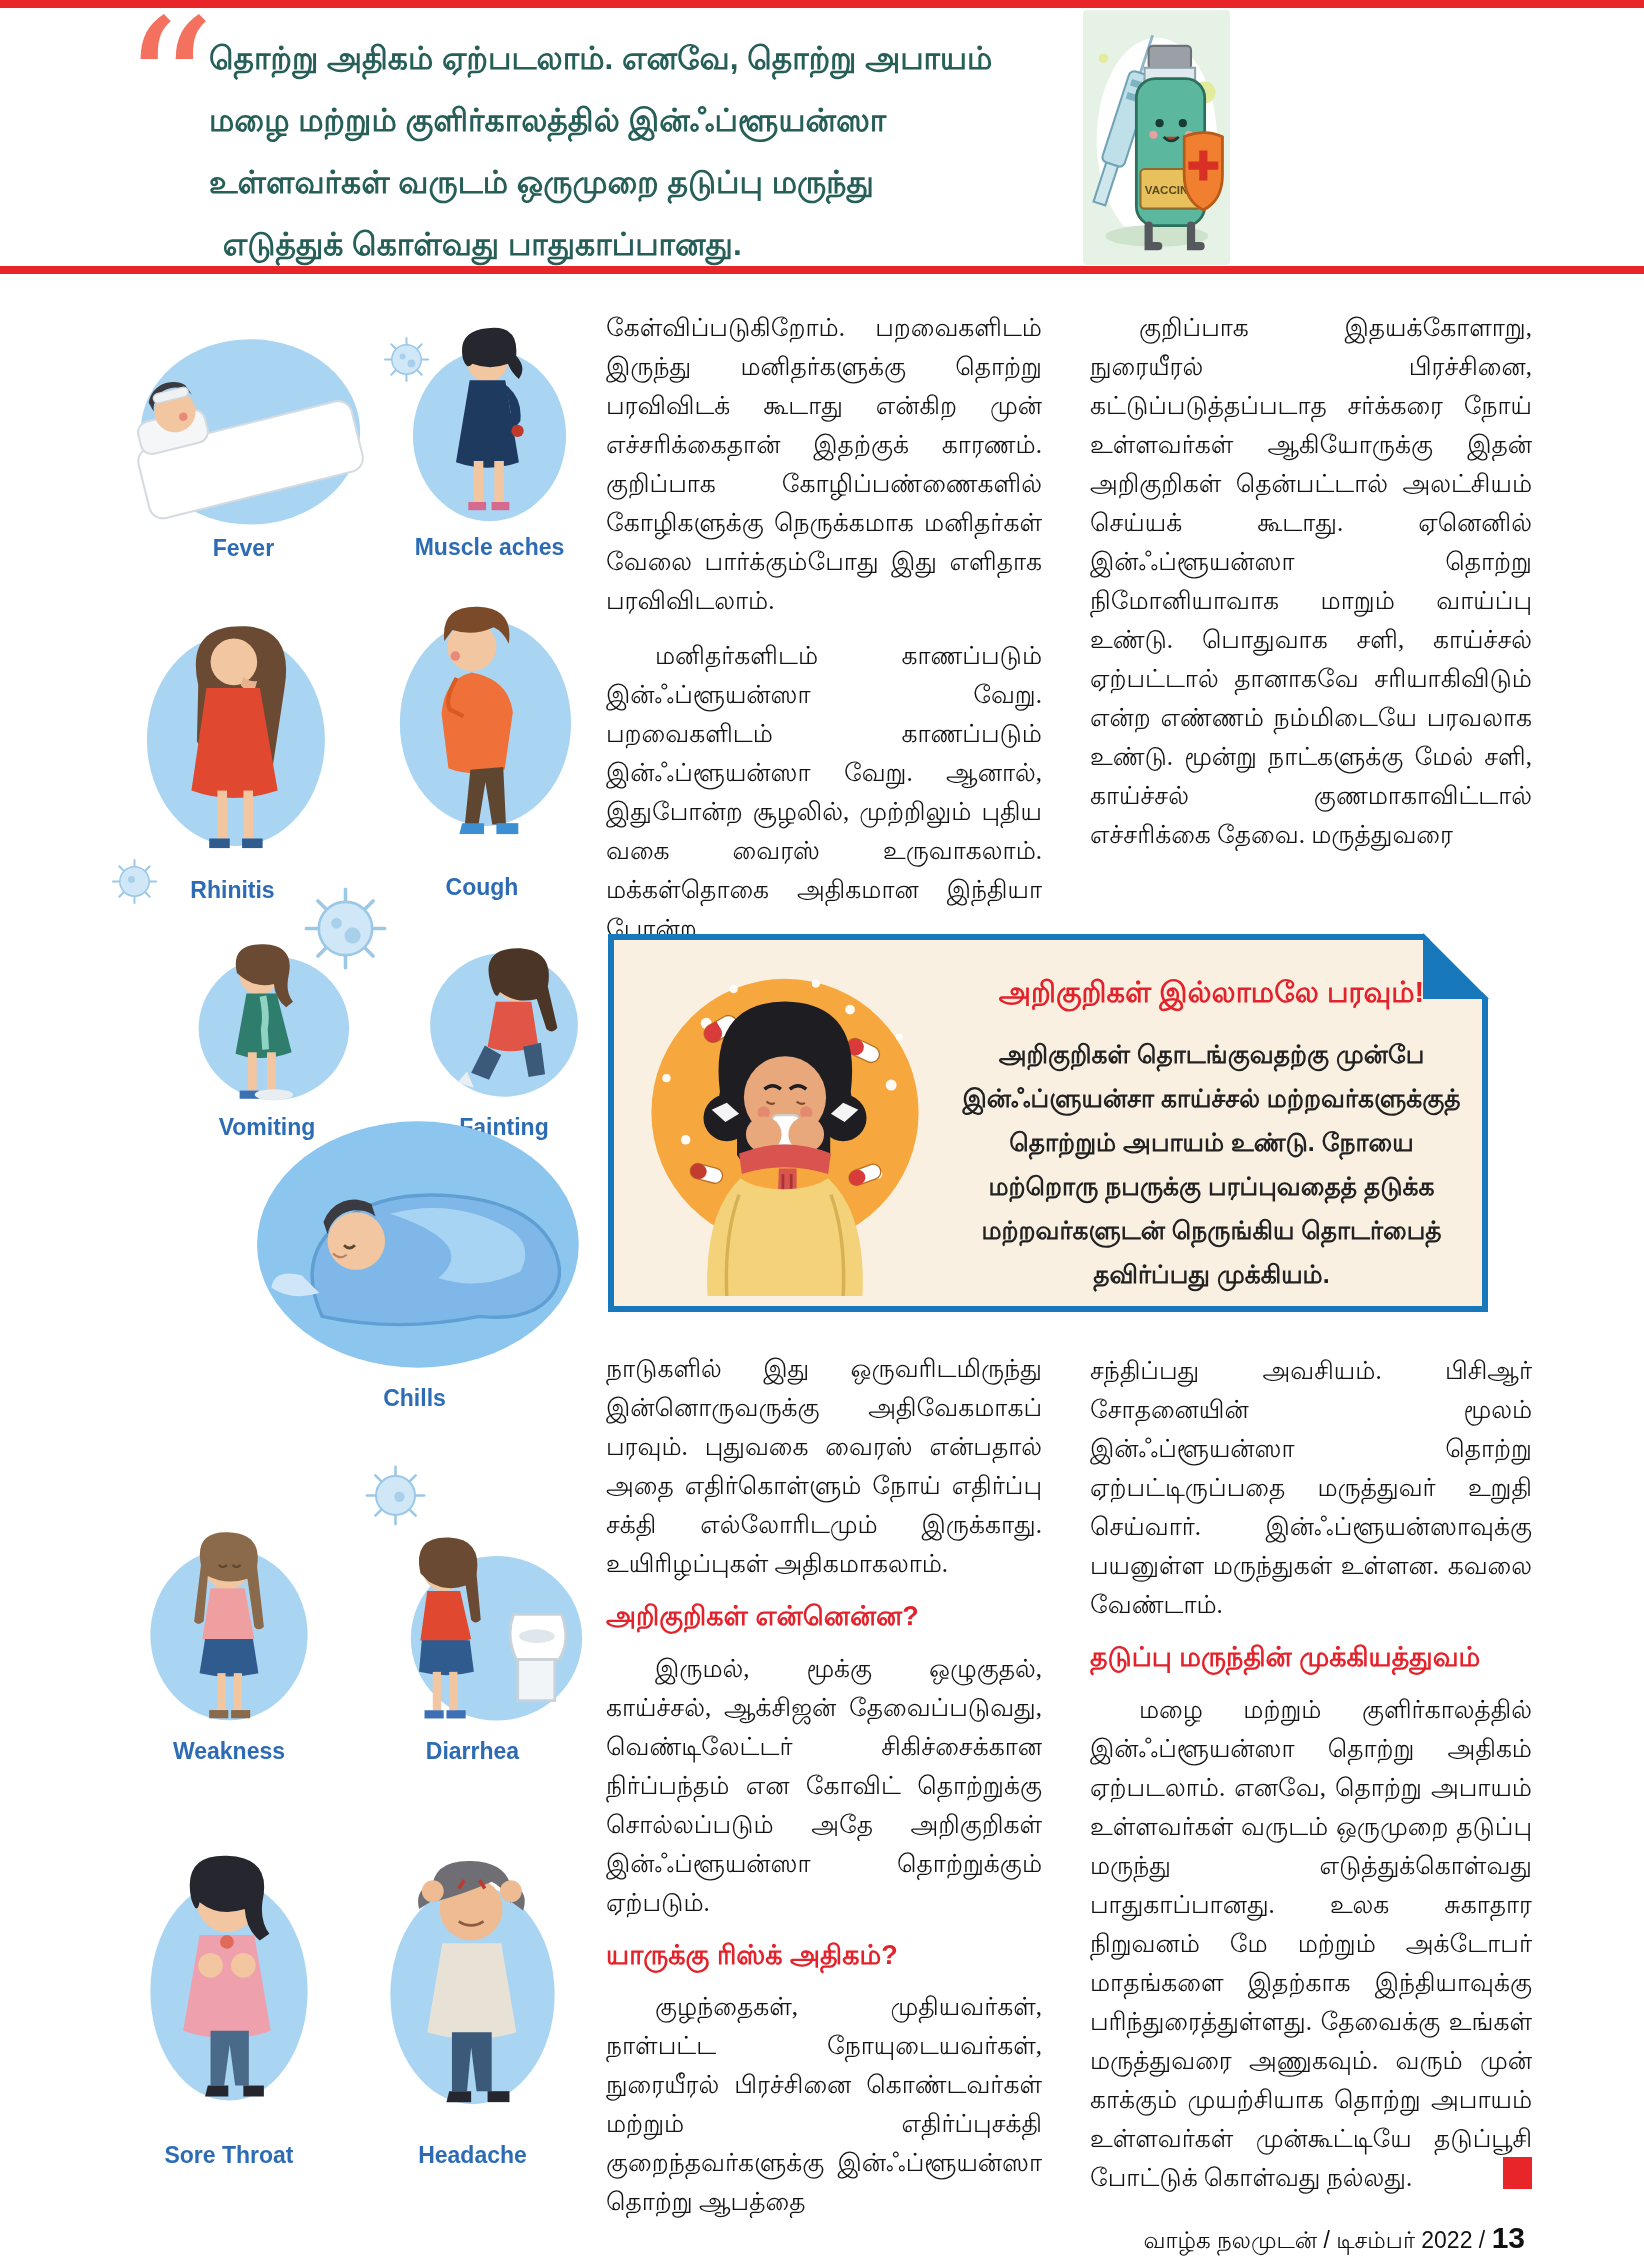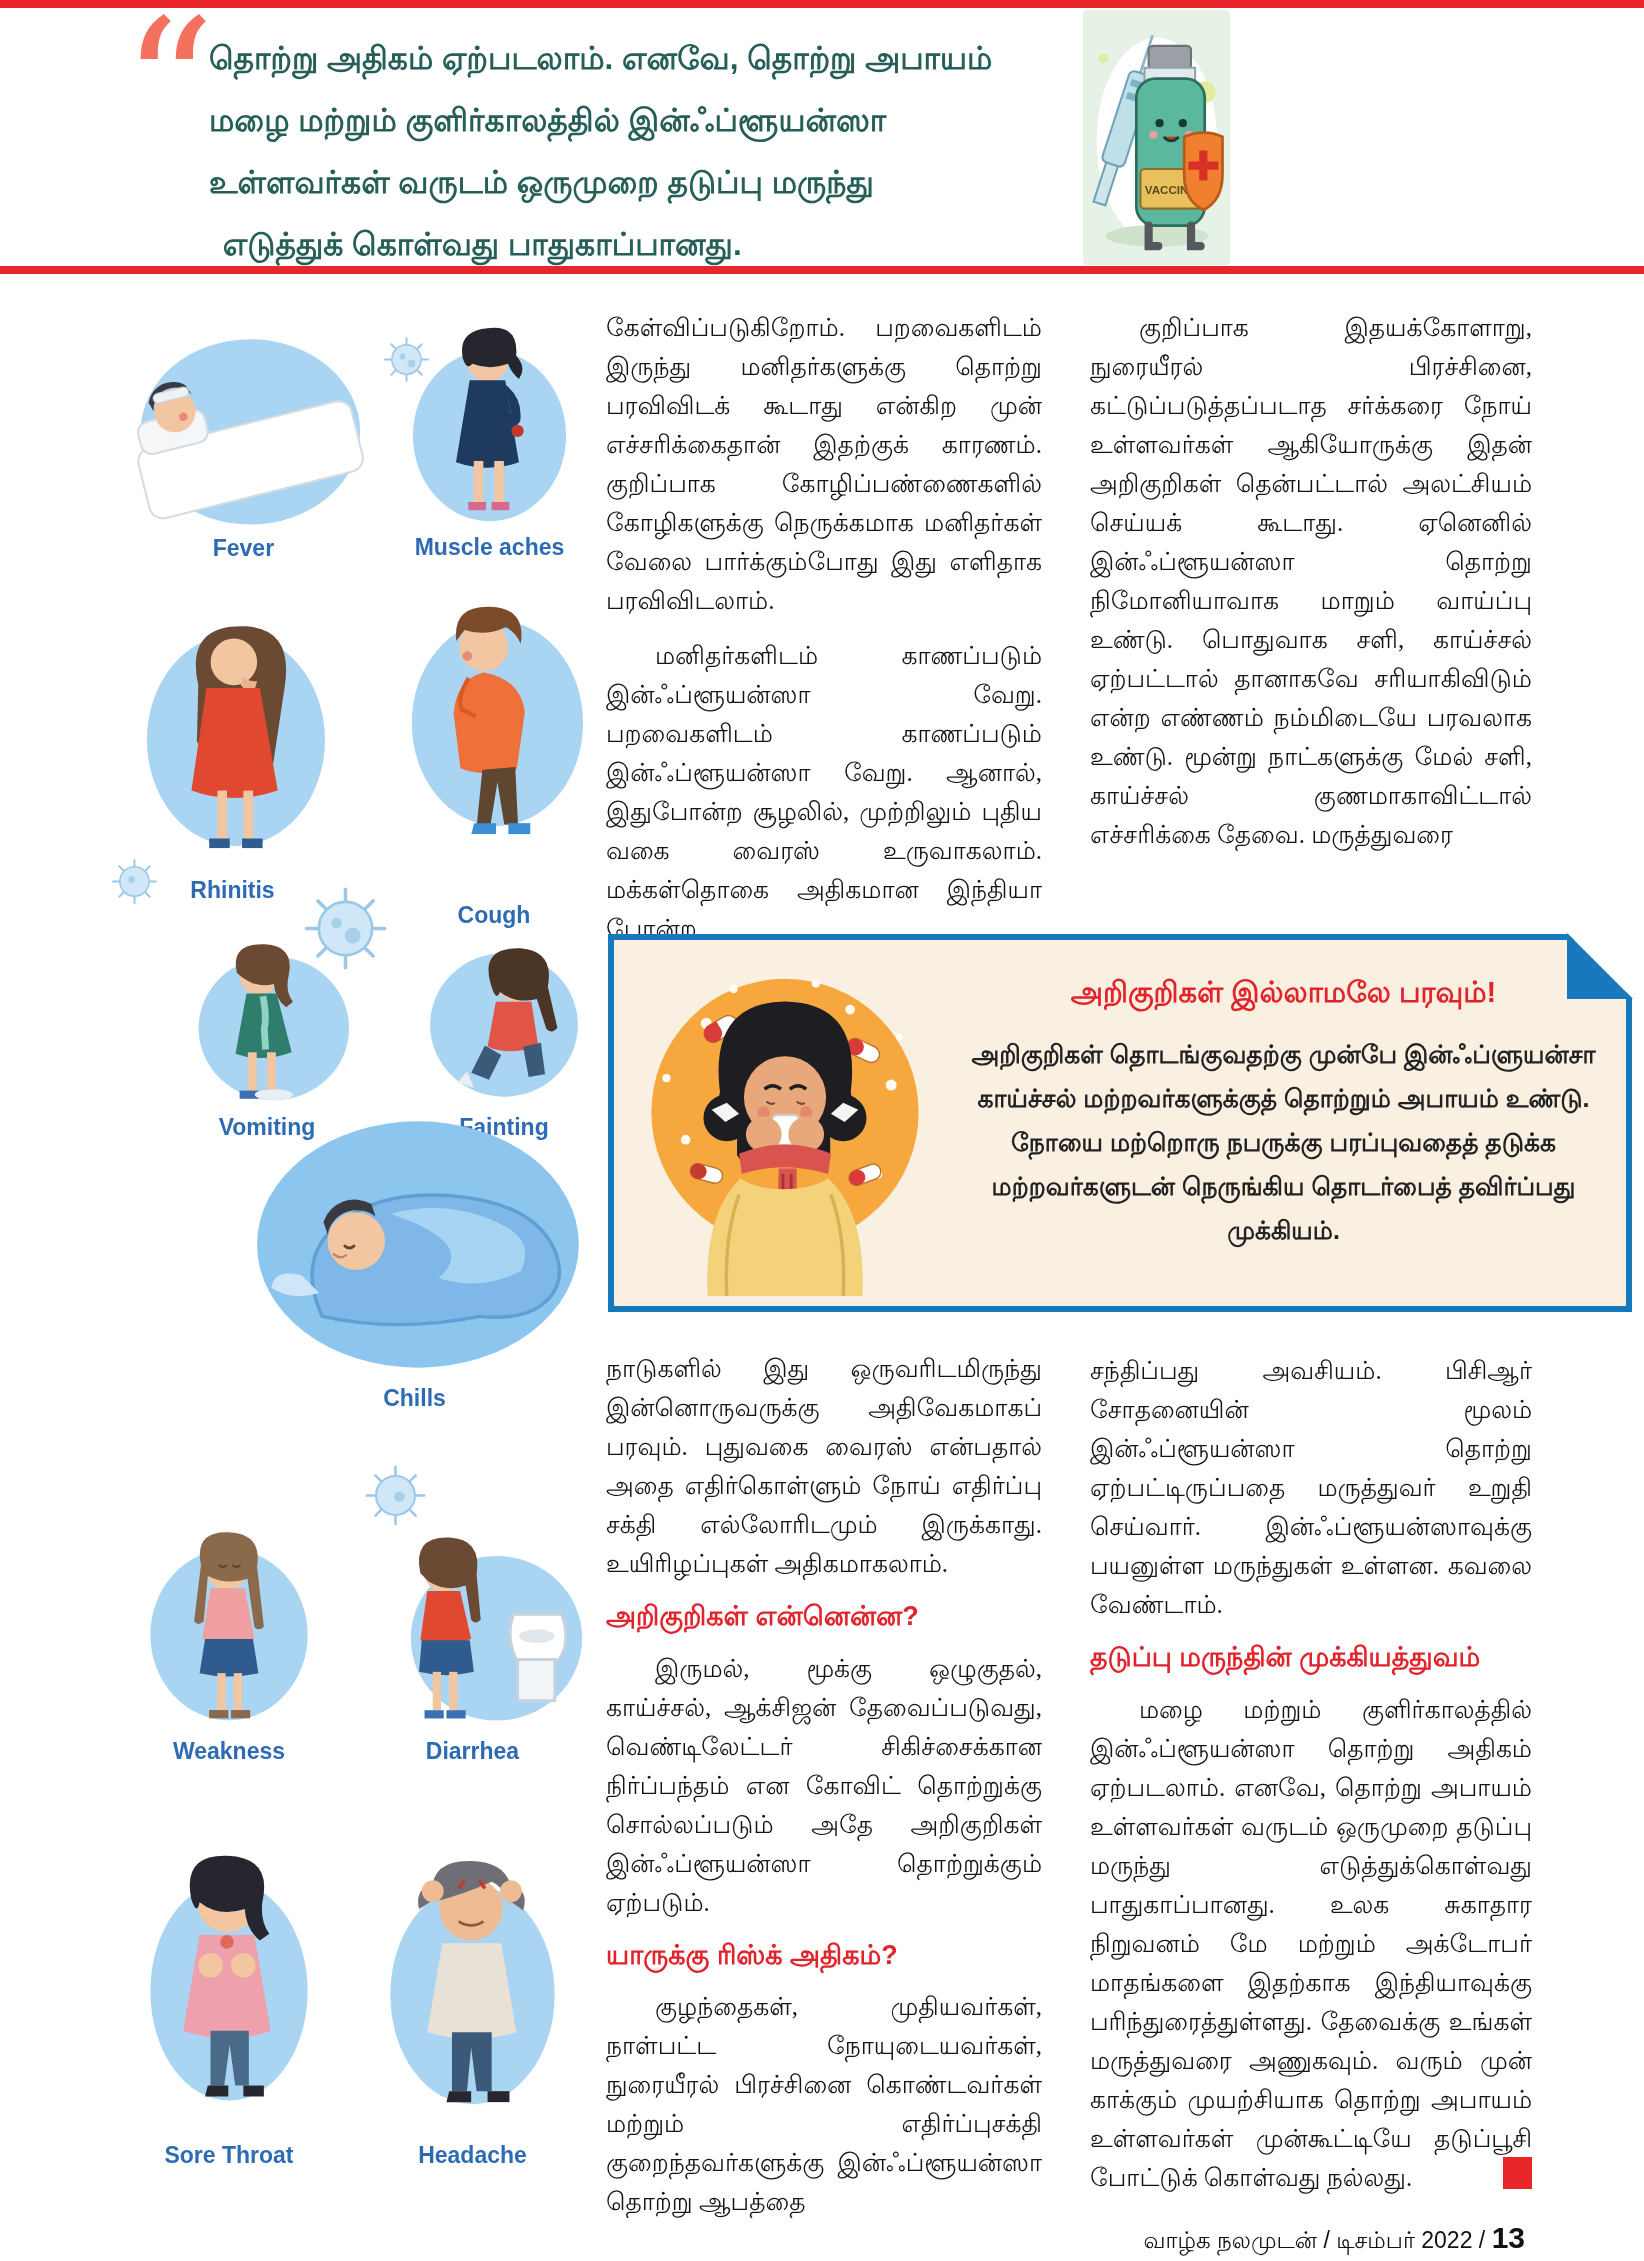--- a/index.html
+++ b/index.html
@@ -20,21 +20,21 @@
   .p{font-size:25px;line-height:39px;text-align:justify;margin:0 0 16.4px 0;}
   .p-ind{text-indent:49px;}
   .red-h{font:700 27px "Liberation Sans",sans-serif;color:#e3232b;margin:18px 0 13.7px 0;}
   
   .symptoms-col{position:absolute;left:89px;top:295px;width:500px;height:1932px;}
   .sym{position:absolute;display:flex;flex-direction:column;align-items:center;}
   .sym svg{display:block;}
   .sym-label{margin-top:6.9px;font:700 23px "Liberation Sans",sans-serif;color:#2d6cb5;white-space:nowrap;}
   .virus{position:absolute;}
   
-  .infobox{position:absolute;left:608px;top:934px;width:1024px;height:378px;box-sizing:border-box;
+  .infobox{position:absolute;left:608px;top:934px;width:880px;height:378px;box-sizing:border-box;
            background:#faf0e2;border:6.9px solid #1878bc;}
   .infobox .fold{position:absolute;top:-6.9px;right:-6.9px;}
   .infobox-illus{position:absolute;left:9.6px;top:8.2px;}
   .infobox-text{position:absolute;left:346px;right:19px;top:36px;text-align:center;}
   .infobox-heading{font:700 29px "Liberation Sans",sans-serif;color:#e3232b;margin:0 0 19px 0;}
   .infobox-body{font:600 25px "Liberation Sans",sans-serif;color:#222;line-height:44px;margin:0;}
   
   .footer{position:absolute;right:120px;top:2221px;font:400 23px "Liberation Sans",sans-serif;color:#111;}
   .footer b{font-size:30px;}
   .end-square{position:absolute;left:1503px;top:2157px;width:29px;height:31.5px;background:#e8262a;}
@@ -151,21 +151,21 @@
         <path d="M186,108 q10,8 20,6 l-4,14 q-12,2 -20,-8z" fill="#e8b28c"></path>
         <path d="M132,124 h78 l26,150 q-66,22 -126,0 z" fill="#e0492f"></path>
         <rect x="148" y="274" width="14" height="70" fill="#f2c6a0"></rect>
           <rect x="186" y="274" width="14" height="70" fill="#f2c6a0"></rect>
         <path d="M136,344 h30 v14 h-30 z" fill="#2f5b8f"></path>
           <path d="M184,344 h30 v14 h-30 z" fill="#2f5b8f"></path>
       </svg>
       <div class="sym-label">Rhinitis</div>
     </div>
 
-    <div class="sym" style="left:292px;top:298px;width:226px;gap:28px;">
+    <div class="sym" style="left:280px;top:298px;width:226px;">
       <svg width="226" height="274" viewBox="0 0 330 400">
         <ellipse cx="170" cy="190" rx="125" ry="150" fill="#a9d5f3"></ellipse>
         <circle cx="150" cy="78" r="36" fill="#f2c6a0"></circle>
         <path d="M110,70 q-6,-52 50,-50 q52,2 44,54 q-8,-18 -22,-24 q-30,14 -60,4 z" fill="#7a4a2a"></path>
         <path d="M150,116 q-40,10 -44,60 l10,80 q34,14 82,2 l12,-84 q-6,-48 -60,-58z" fill="#ef7038"></path>
         <path d="M128,124 q-18,30 -10,46 l20,10" fill="none" stroke="#d85b22" stroke-width="6"></path>
         <path d="M148,258 l-8,80 h20 l10,-62 10,62 h20 l-4,-84z" fill="#5f4630"></path>
         <path d="M136,336 h32 v16 h-36 z" fill="#3d8fd4"></path>
           <path d="M186,336 h32 v16 h-32 z" fill="#3d8fd4"></path>
         <circle cx="126" cy="92" r="7" fill="#e88a7a"></circle>

